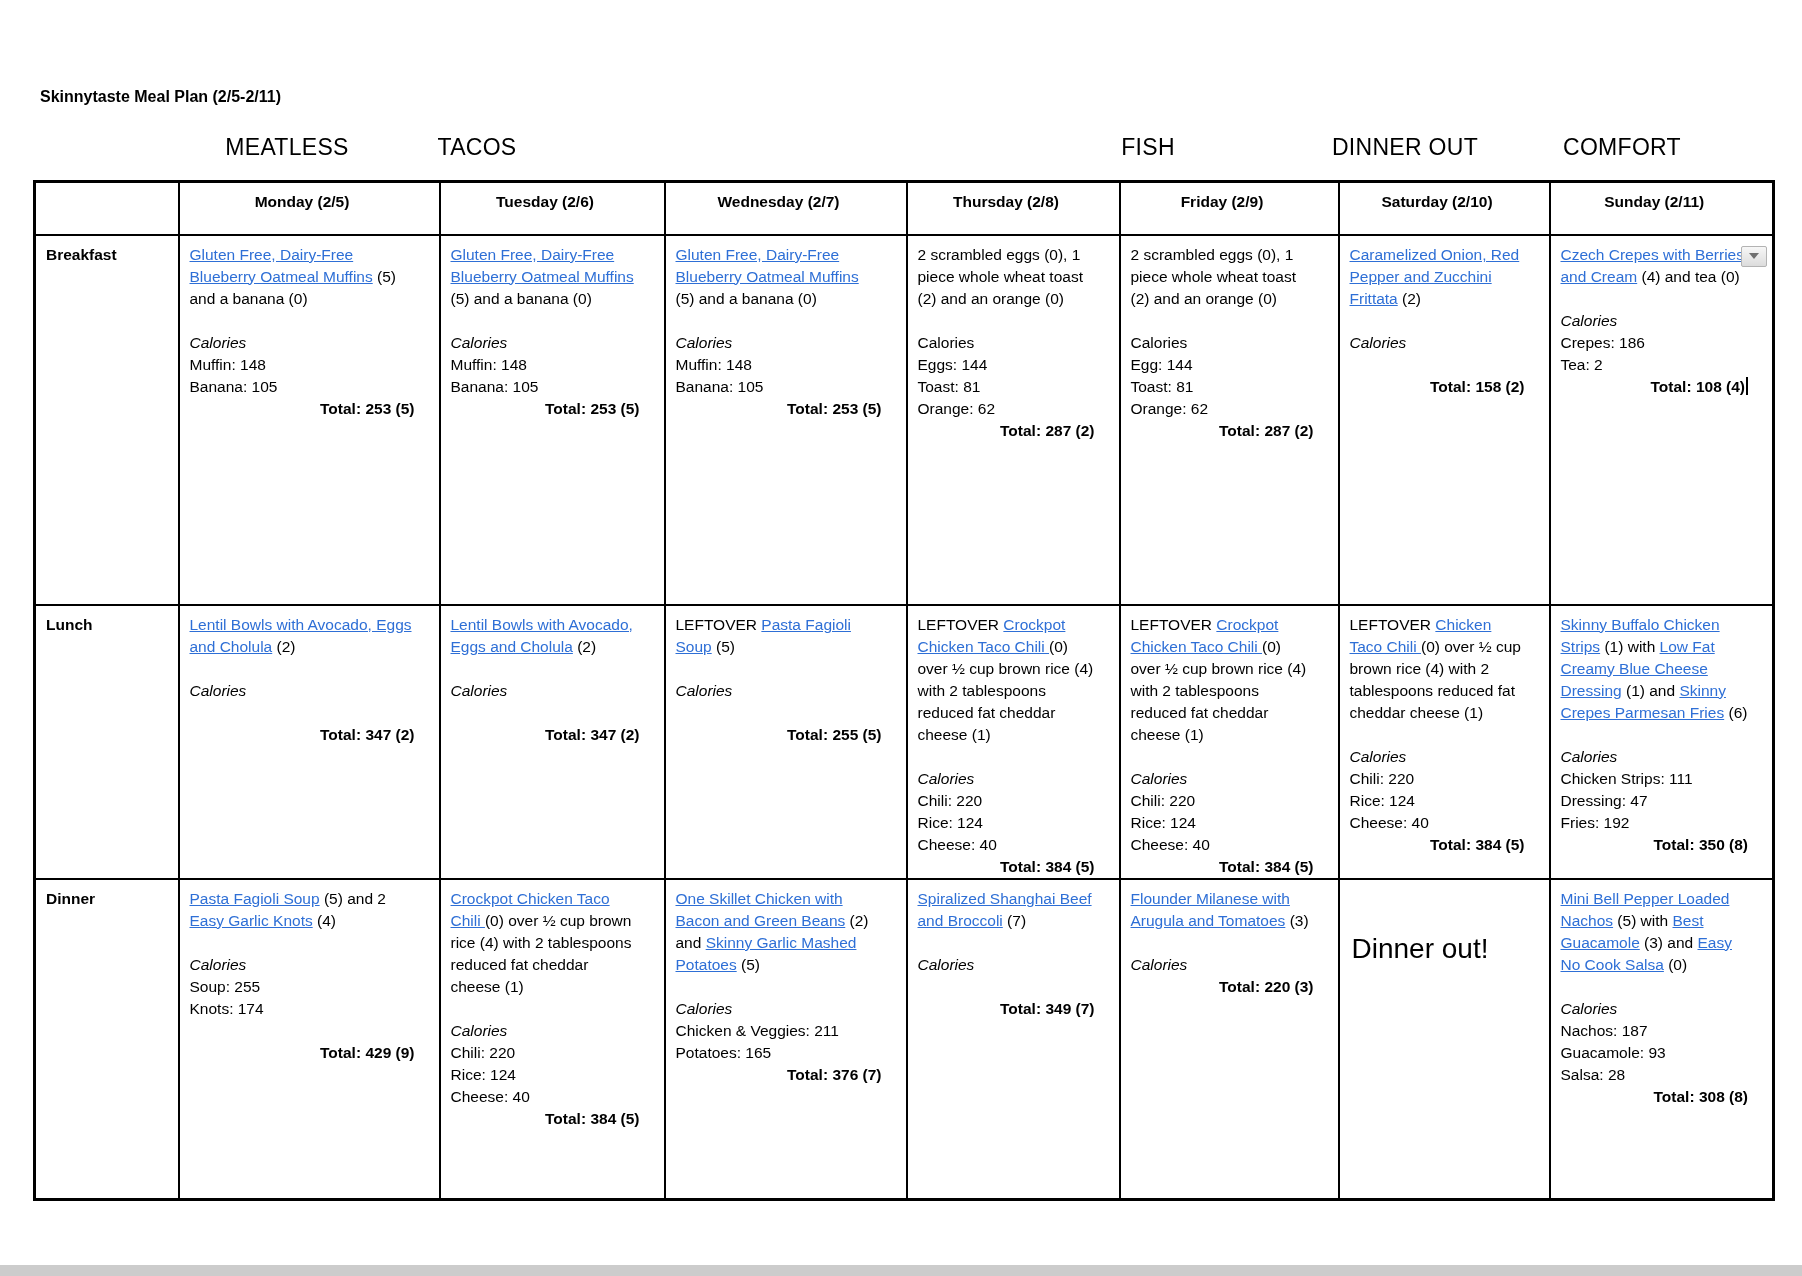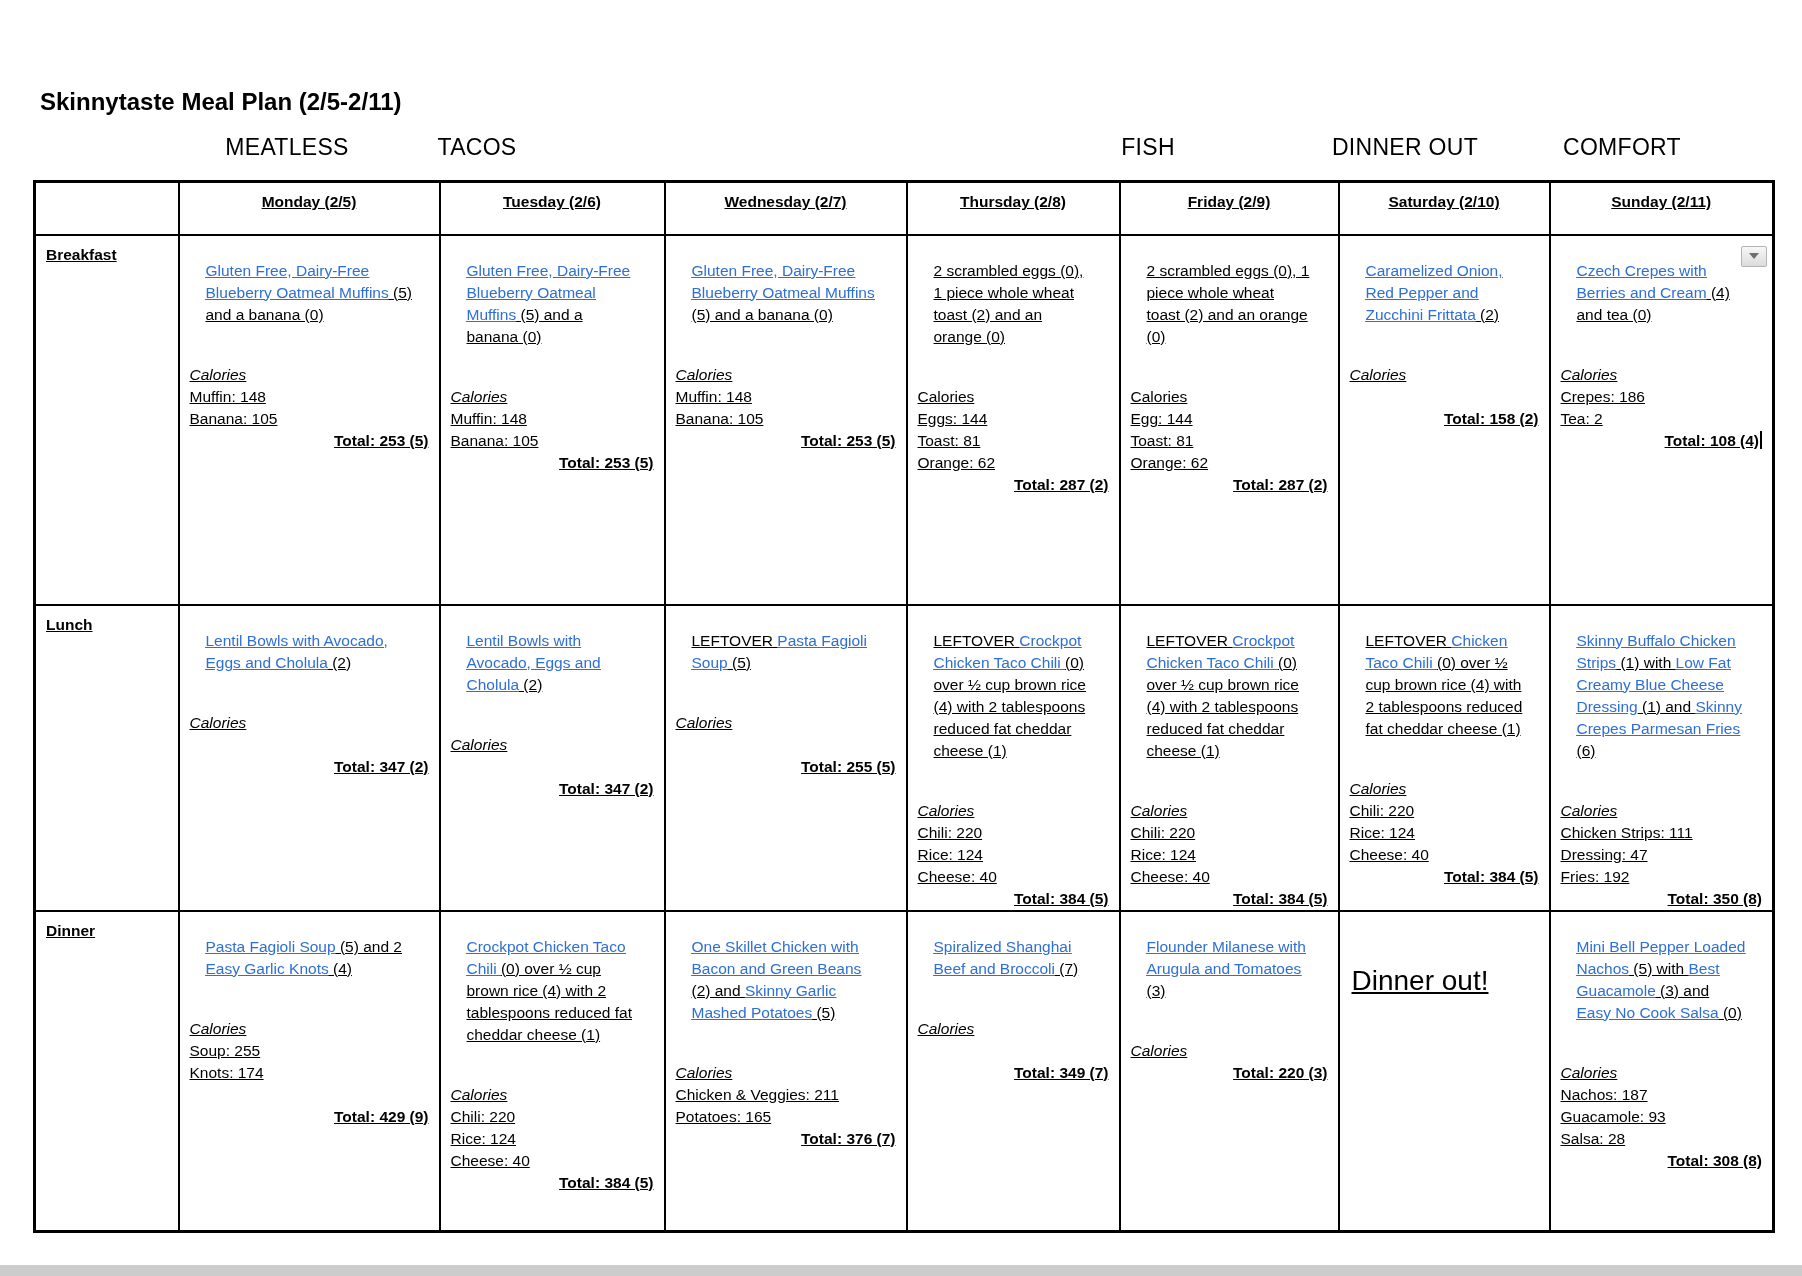--- a/index.html
+++ b/index.html
@@ -1,44 +1,43 @@
 <!DOCTYPE html>
 <html style="--link-blue: #2E6FD6;"><head>
 <meta charset="utf-8">
 <style>
   html,body{margin:0;padding:0;}
   body{
     width:1802px;height:1276px;position:relative;overflow:hidden;
     background:#ffffff;color:#000;
     font-family:"Liberation Sans", sans-serif;
   }
-  .page-title{position:absolute;left:40px;top:88px;font-size:24px;font-weight:bold;}
+  .page-title{position:absolute;left:40px;top:88px;font-size:16px;font-weight:bold;}
   .cat{position:absolute;top:134px;font-size:23px;transform:translateX(-50%);white-space:nowrap;letter-spacing:.3px;}
   table.mealplan{
     position:absolute;left:33px;top:180px;
     border-collapse:collapse;table-layout:fixed;
     border:3px solid #000;
   }
   table.mealplan td{
     border:2px solid #000;vertical-align:top;
-    padding:8px 10px 0 10px;
+    padding:8px 24px 0 10px;
     font-size:15.5px;line-height:22px;
     position:relative;
     overflow:hidden;
     word-wrap:break-word;
-    text-decoration:underline;
   }
   tr.r-head{height:53px;}
   tr.r-breakfast{height:370px;}
   tr.r-lunch{height:252px;}
   tr.r-dinner{height:321px;}
   td.dayhead{font-weight:bold;text-align:center;font-size:17px;padding-top:7px;}
   td.rowlabel{font-weight:bold;font-size:16.5px;}
   .lnk{color:var(--link-blue,#2E6FD6);text-decoration:underline;cursor:pointer;}
-  .intro{margin:16px;}
+  .intro{margin:0;}
   .blank{height:22px;}
   .cal{}
   .italic{font-style:italic;}
   .item{}
   .total{font-weight:bold;text-align:right;}
   .cursor{display:inline-block;width:2px;height:18px;background:#000;vertical-align:-3px;margin-left:1px;}
   .dinner-out{font-size:28px;padding-top:50px;padding-left:2px;}
   .dropdown-btn{
     position:absolute;top:10px;right:5px;width:26px;height:21px;
     background:linear-gradient(#f7f7f7,#dcdcdc);

